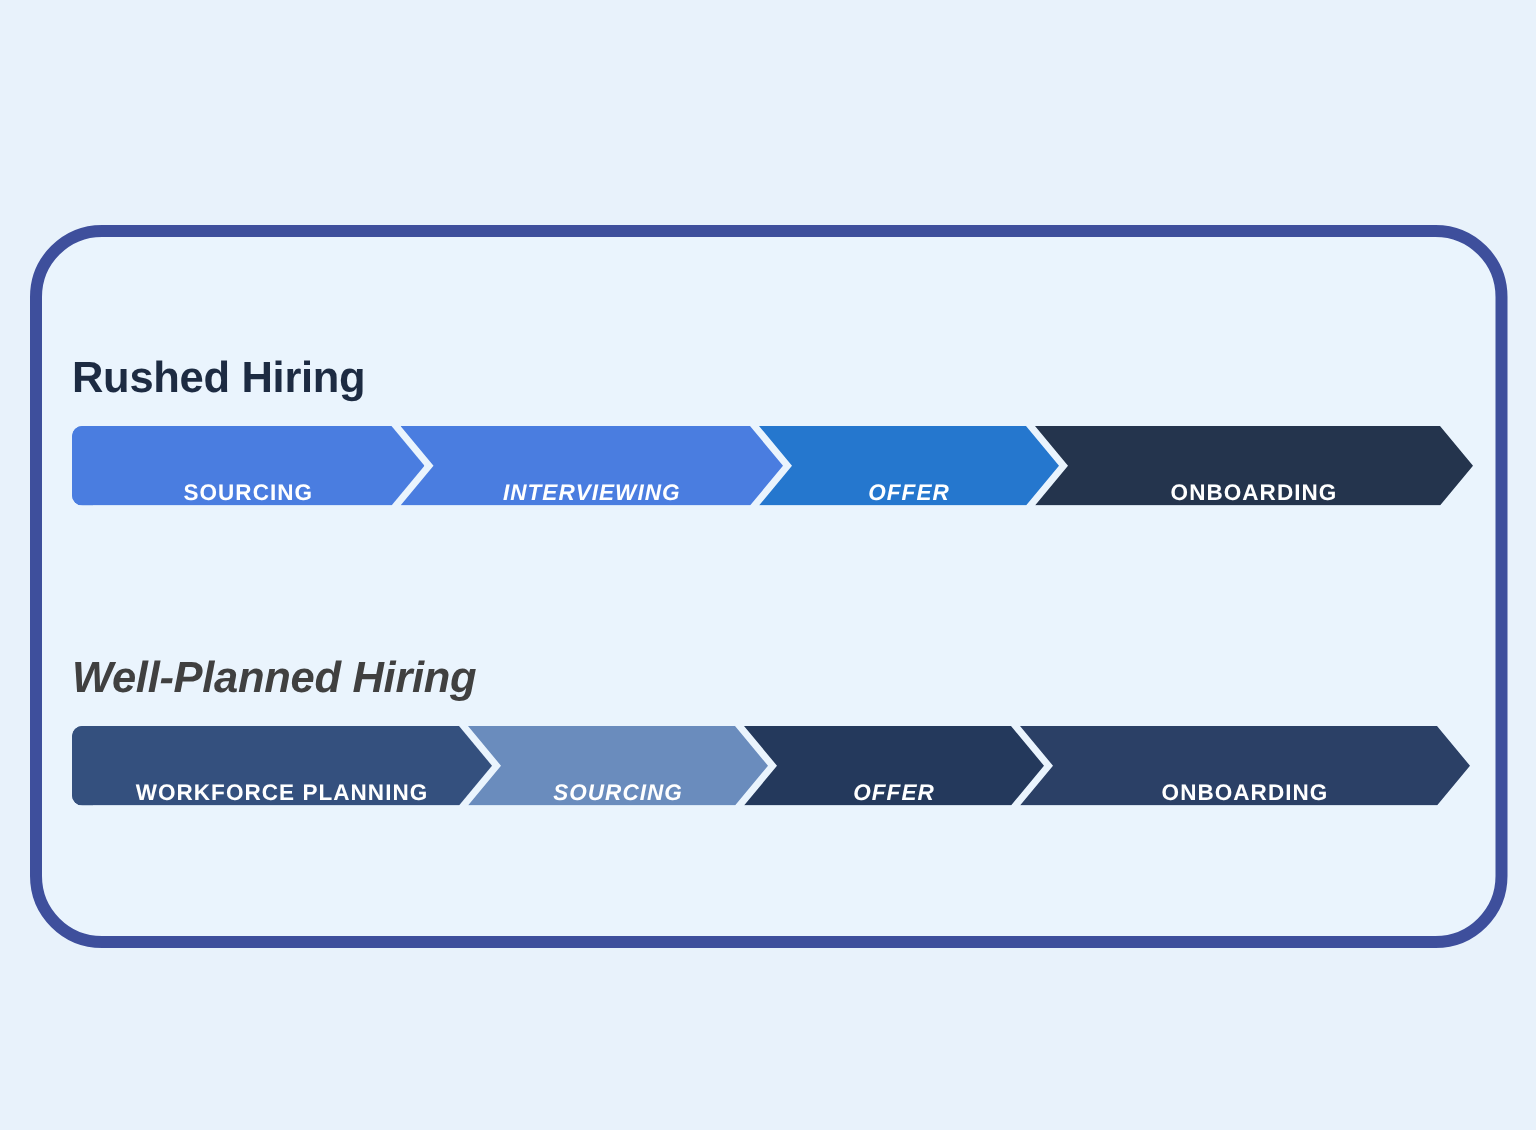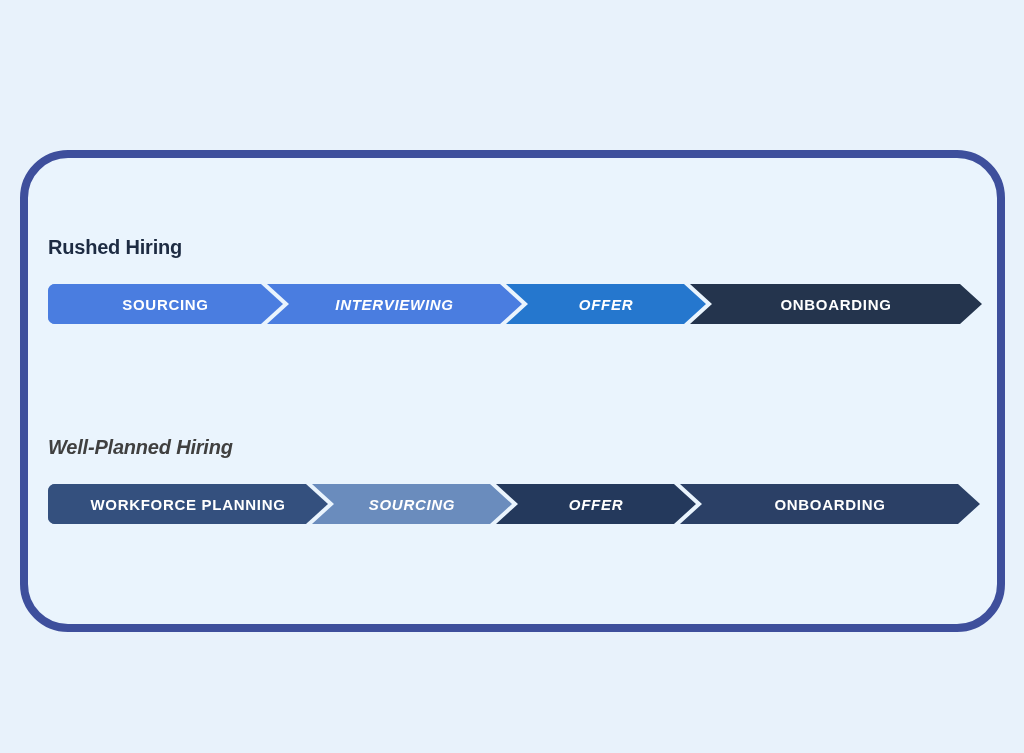--- a/index.html
+++ b/index.html
@@ -39,42 +39,42 @@
     left: 0;
     width: 100%;
   }
   .group-row1 { top: 78px; }
   .group-row2 { top: 278px; }
 
   .group-title {
     position: absolute;
     left: 20px;
     top: 0;
-    font-size: 20px;
+    font-size: 29px;
     font-weight: bold;
     color: #1d2b42;
     letter-spacing: -0.2px;
     white-space: nowrap;
   }
 
   
   .chain {
     position: absolute;
     left: 20px;
     top: 48px;
     height: 45px;
     display: flex;
     align-items: stretch;
   }
 
   .seg {
     position: relative;
-    height: 40px;
+    height: 53px;
     display: flex;
-    align-items: center;
+    align-items: flex-end;
     justify-content: center;
     box-sizing: border-box;
     margin-right: 3px;
   }
   .seg:last-child { margin-right: 0; }
 
   .seg-label {
     position: relative;
     z-index: 2;
     color: #ffffff;

